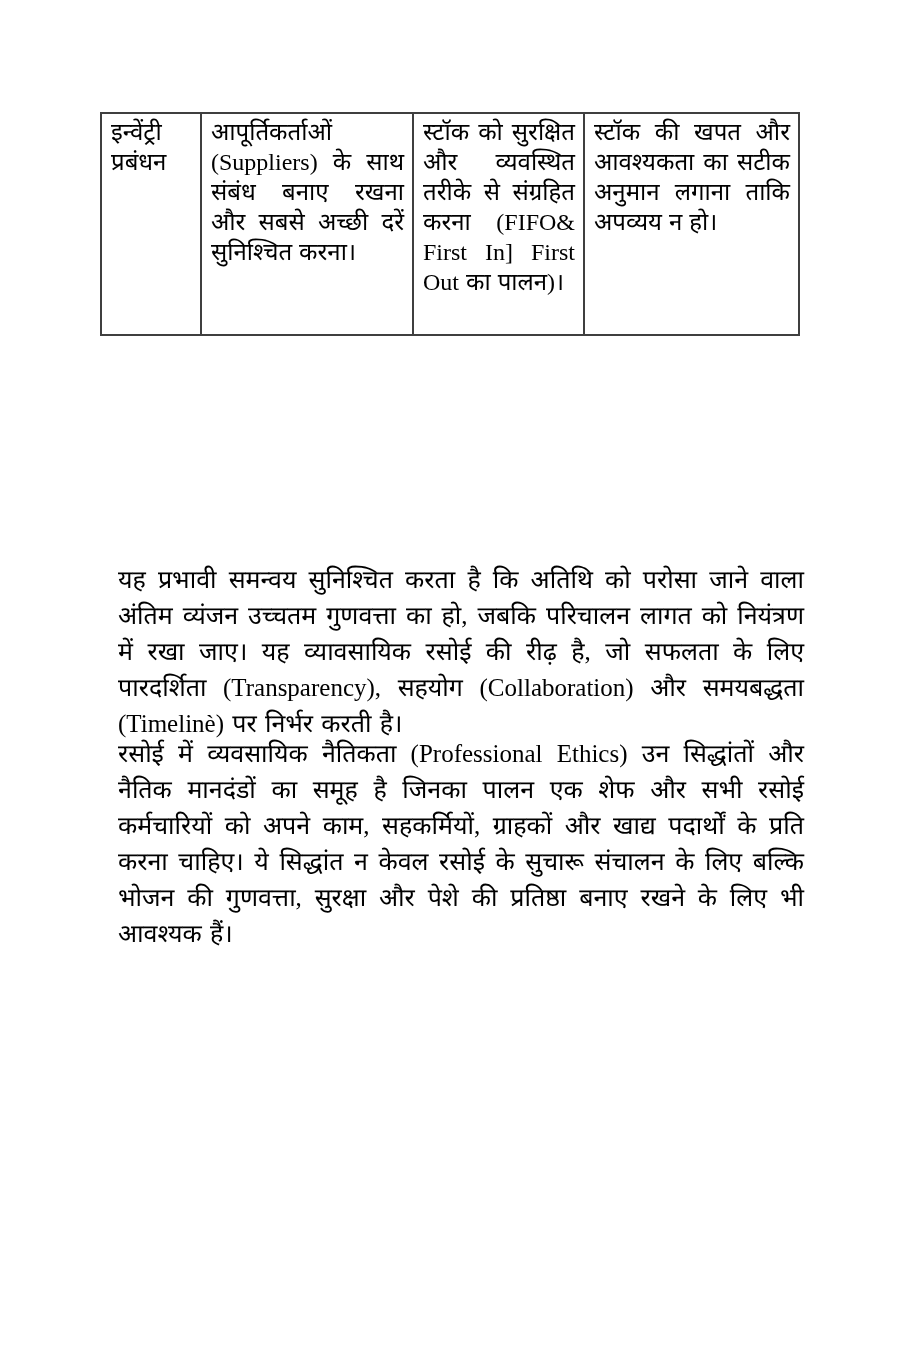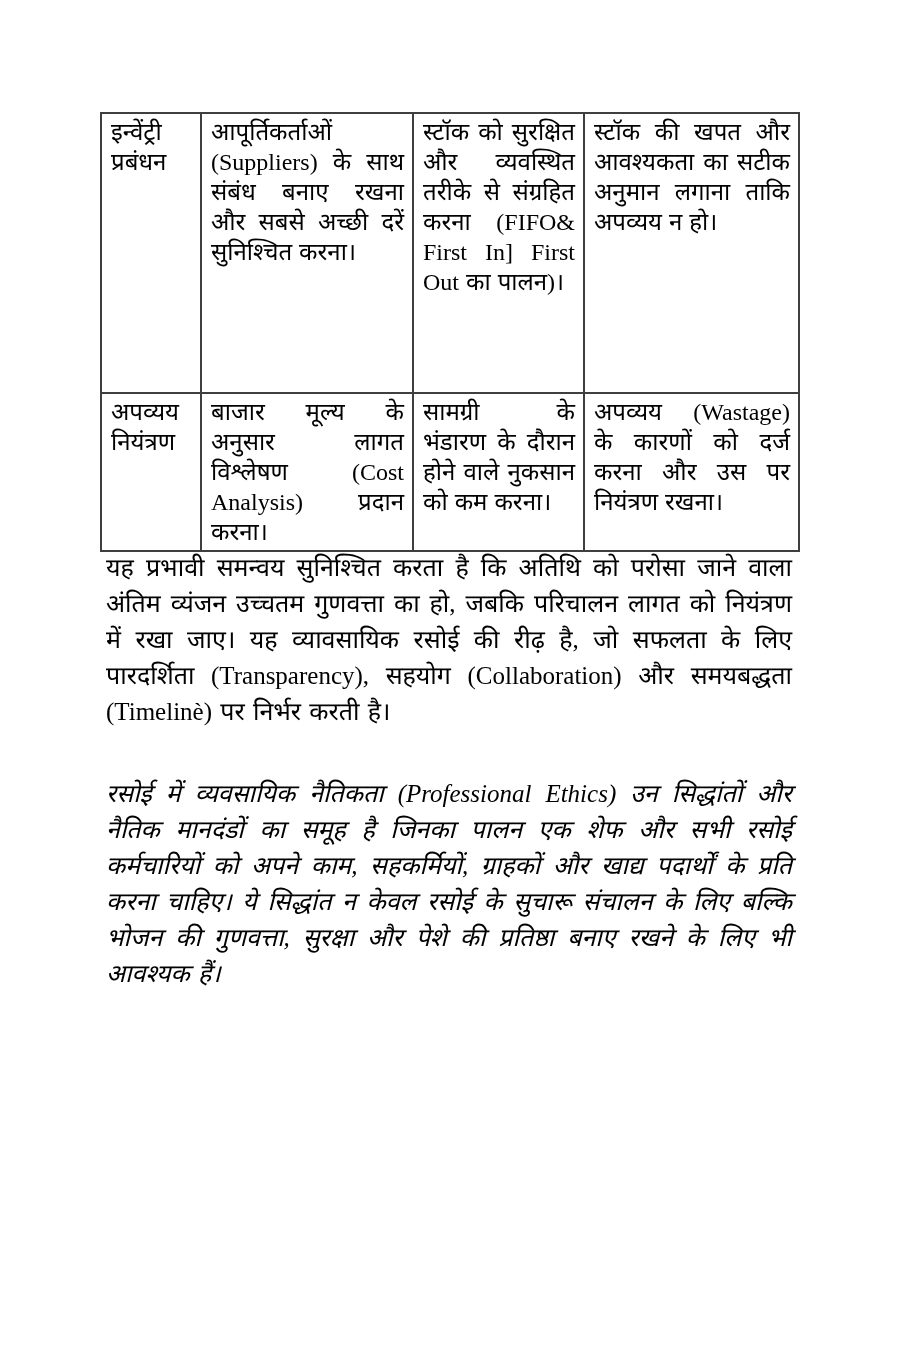--- a/index.html
+++ b/index.html
@@ -33,36 +33,36 @@
     word-spacing: 1px;
   }
   td.cell-label {
     text-align: left;
   }
   td.cell-just {
     text-align: justify;
     text-justify: inter-word;
     margin-top: 48px;
   }
-  tr.row-1 { height: 280px; }
+  tr.row-1 { height: 222px; }
   tr.row-2 { height: 152px; }
 
   p.body-para {
     position: absolute;
     left: 106px;
     width: 686px;
-    margin: 0;
+    margin: 12px;
     font-size: 25px;
     line-height: 36px;
     text-align: justify;
     text-justify: inter-word;
     word-spacing: 2px;
   }
   #para-1 { top: 550px; }
-  #para-2 { top: 776px; font-style: italic; }
+  #para-2 { top: 724px; }
 
   .page-number {
     position: absolute;
     top: 1250px;
     left: 0;
     width: 100%;
     text-align: center;
     font-size: 27px;
     line-height: 34px;
   }
@@ -79,26 +79,20 @@
       <col style="width:171px">
       <col style="width:215px">
     </colgroup>
     <tbody>
       <tr class="row-1">
         <td class="cell-label">इन्वेंट्री प्रबंधन</td>
         <td class="cell-just">आपूर्तिकर्ताओं (Suppliers) के साथ संबंध बनाए रखना और सबसे अच्छी दरें सुनिश्चित करना।</td>
         <td class="cell-just">स्टॉक को सुरक्षित और व्यवस्थित तरीके से संग्रहित करना (FIFO&amp; First In] First Out का पालन)।</td>
         <td class="cell-just">स्टॉक की खपत और आवश्यकता का सटीक अनुमान लगाना ताकि अपव्यय न हो।</td>
       </tr>
-      <tr class="row-2">
-        <td class="cell-label">अपव्यय नियंत्रण</td>
-        <td class="cell-just">बाजार मूल्य के अनुसार लागत विश्लेषण (Cost Analysis) प्रदान करना।</td>
-        <td class="cell-just">सामग्री के भंडारण के दौरान होने वाले नुकसान को कम करना।</td>
-        <td class="cell-just">अपव्यय (Wastage) के कारणों को दर्ज करना और उस पर नियंत्रण रखना।</td>
-      </tr>
     </tbody>
   </table>
 
   <p class="body-para" id="para-1">यह प्रभावी समन्वय सुनिश्चित करता है कि अतिथि को परोसा जाने वाला अंतिम व्यंजन उच्चतम गुणवत्ता का हो, जबकि परिचालन लागत को नियंत्रण में रखा जाए। यह व्यावसायिक रसोई की रीढ़ है, जो सफलता के लिए पारदर्शिता (Transparency), सहयोग (Collaboration) और समयबद्धता (Timelinè) पर निर्भर करती है।</p>
 
   <p class="body-para" id="para-2">रसोई में व्यवसायिक नैतिकता (Professional Ethics) उन सिद्धांतों और नैतिक मानदंडों का समूह है जिनका पालन एक शेफ और सभी रसोई कर्मचारियों को अपने काम, सहकर्मियों, ग्राहकों और खाद्य पदार्थों के प्रति करना चाहिए। ये सिद्धांत न केवल रसोई के सुचारू संचालन के लिए बल्कि भोजन की गुणवत्ता, सुरक्षा और पेशे की प्रतिष्ठा बनाए रखने के लिए भी आवश्यक हैं।</p>
 
 
 </div>
 

